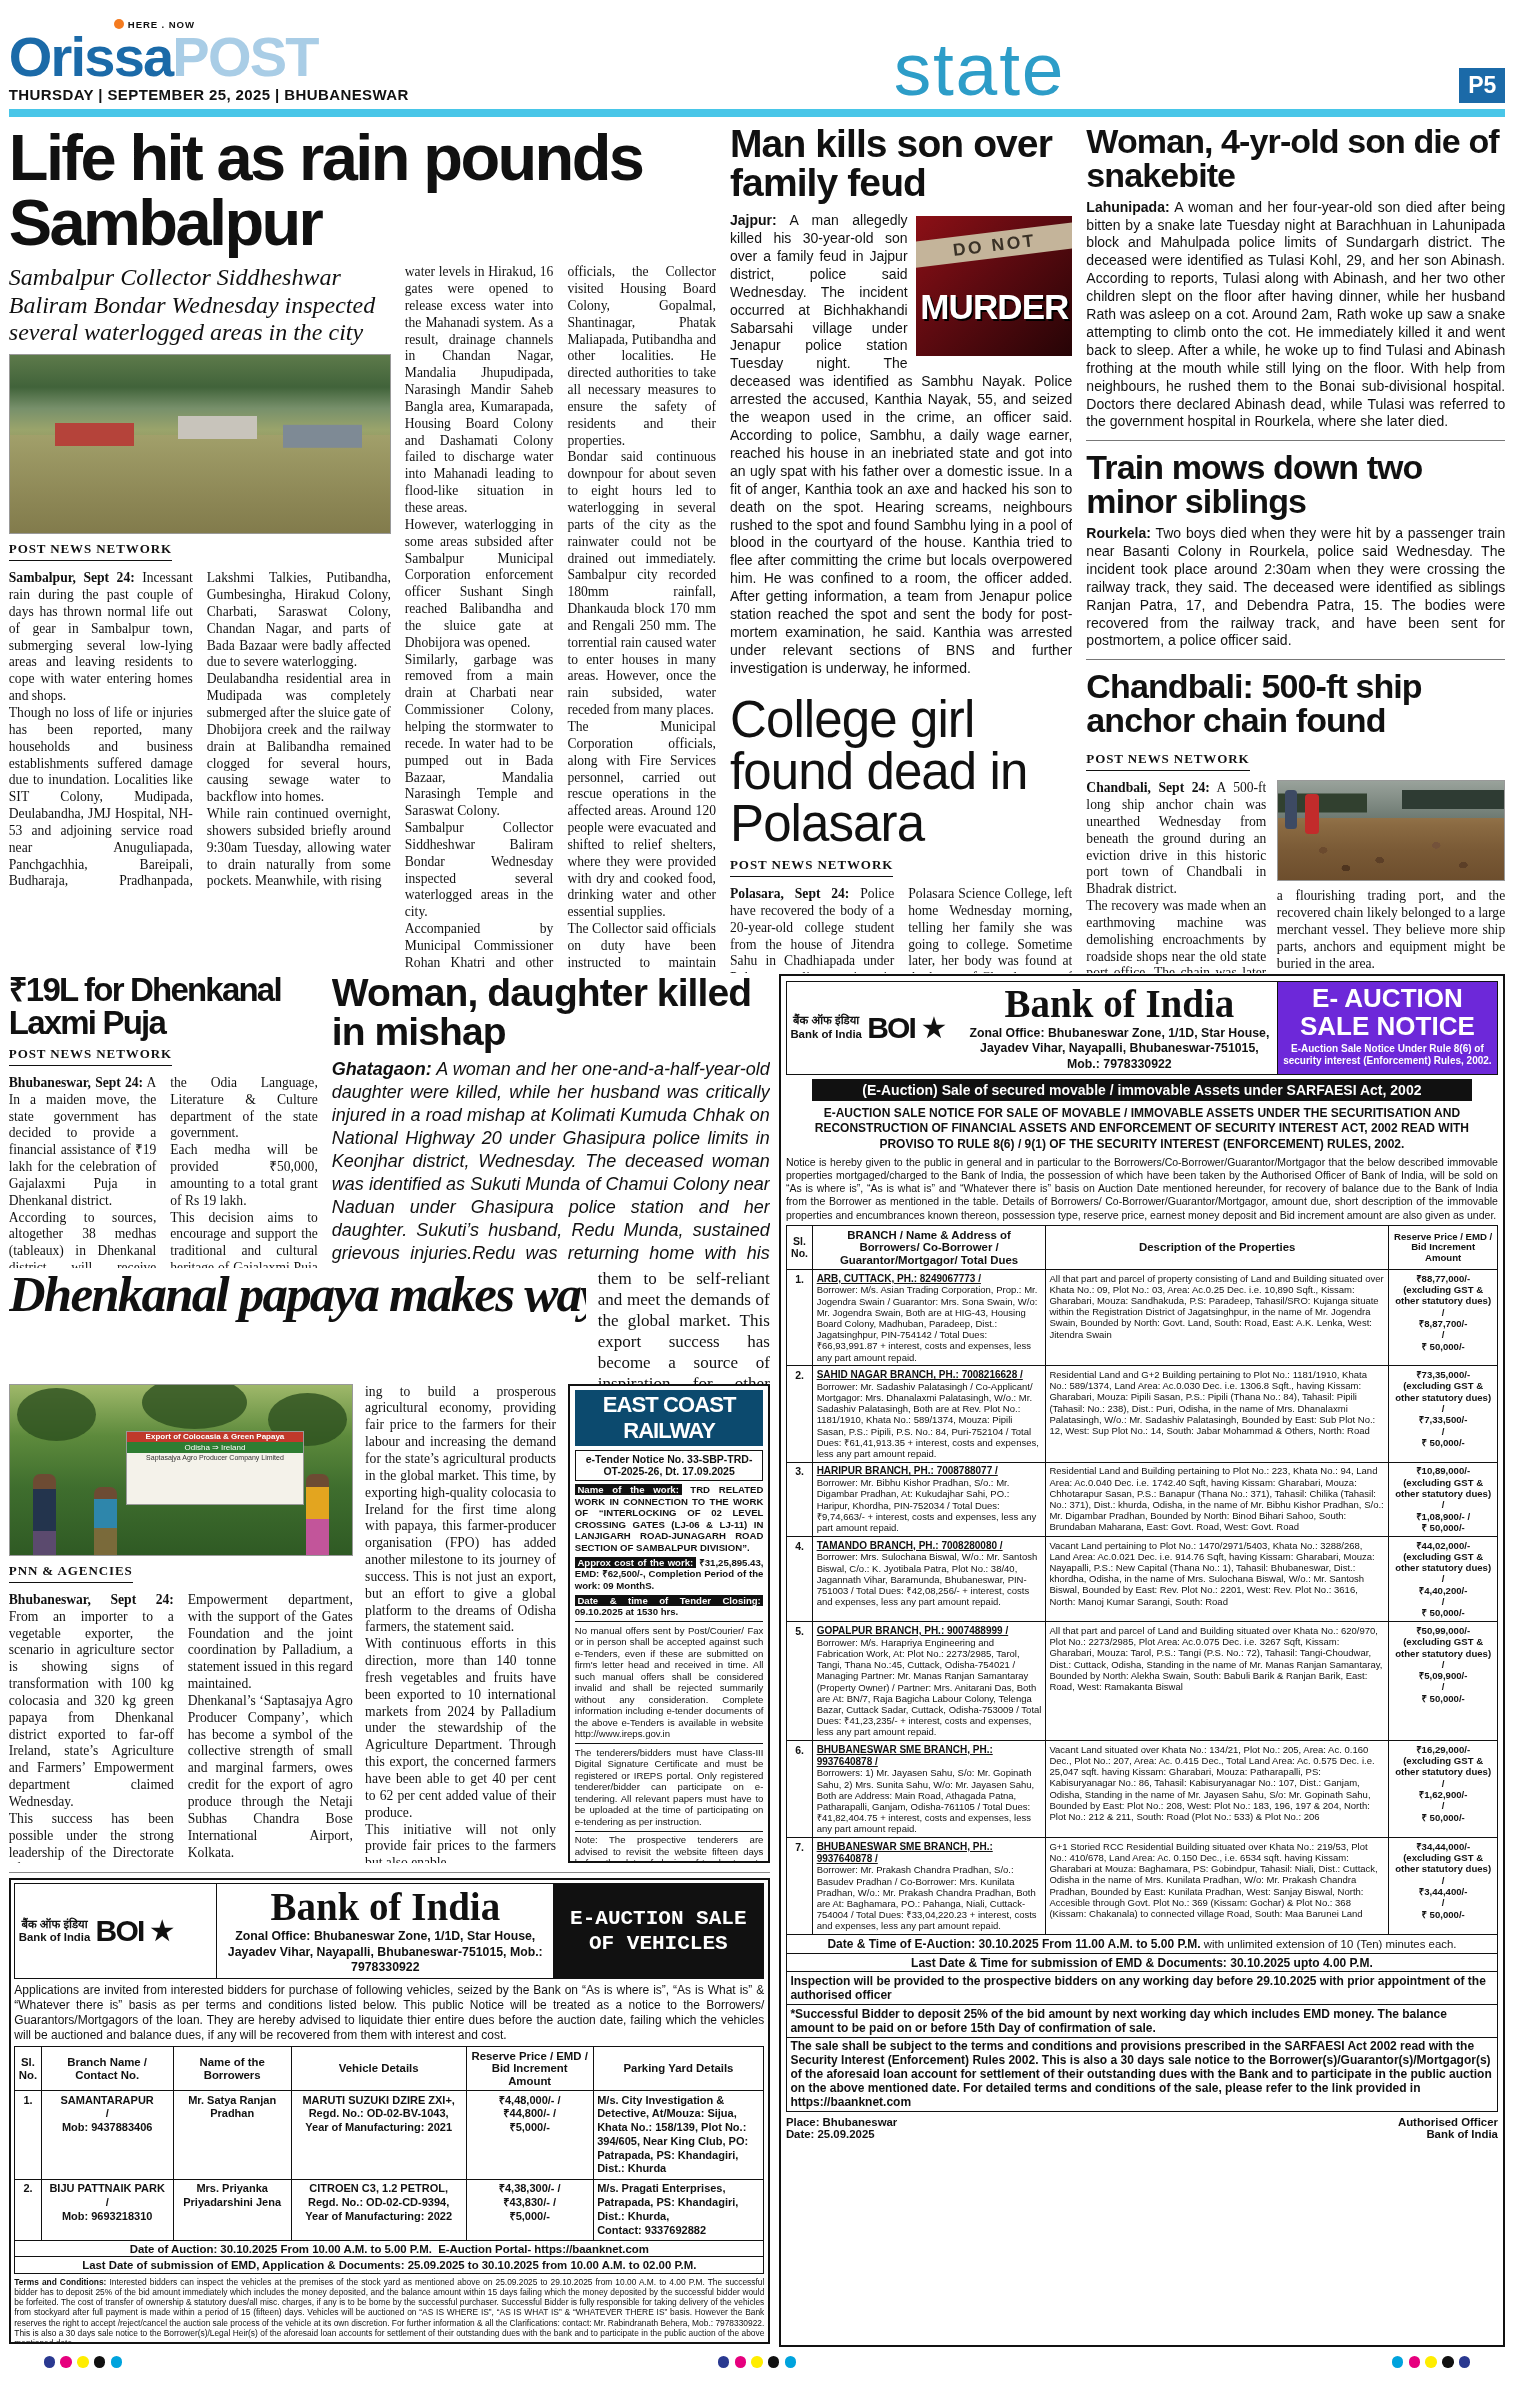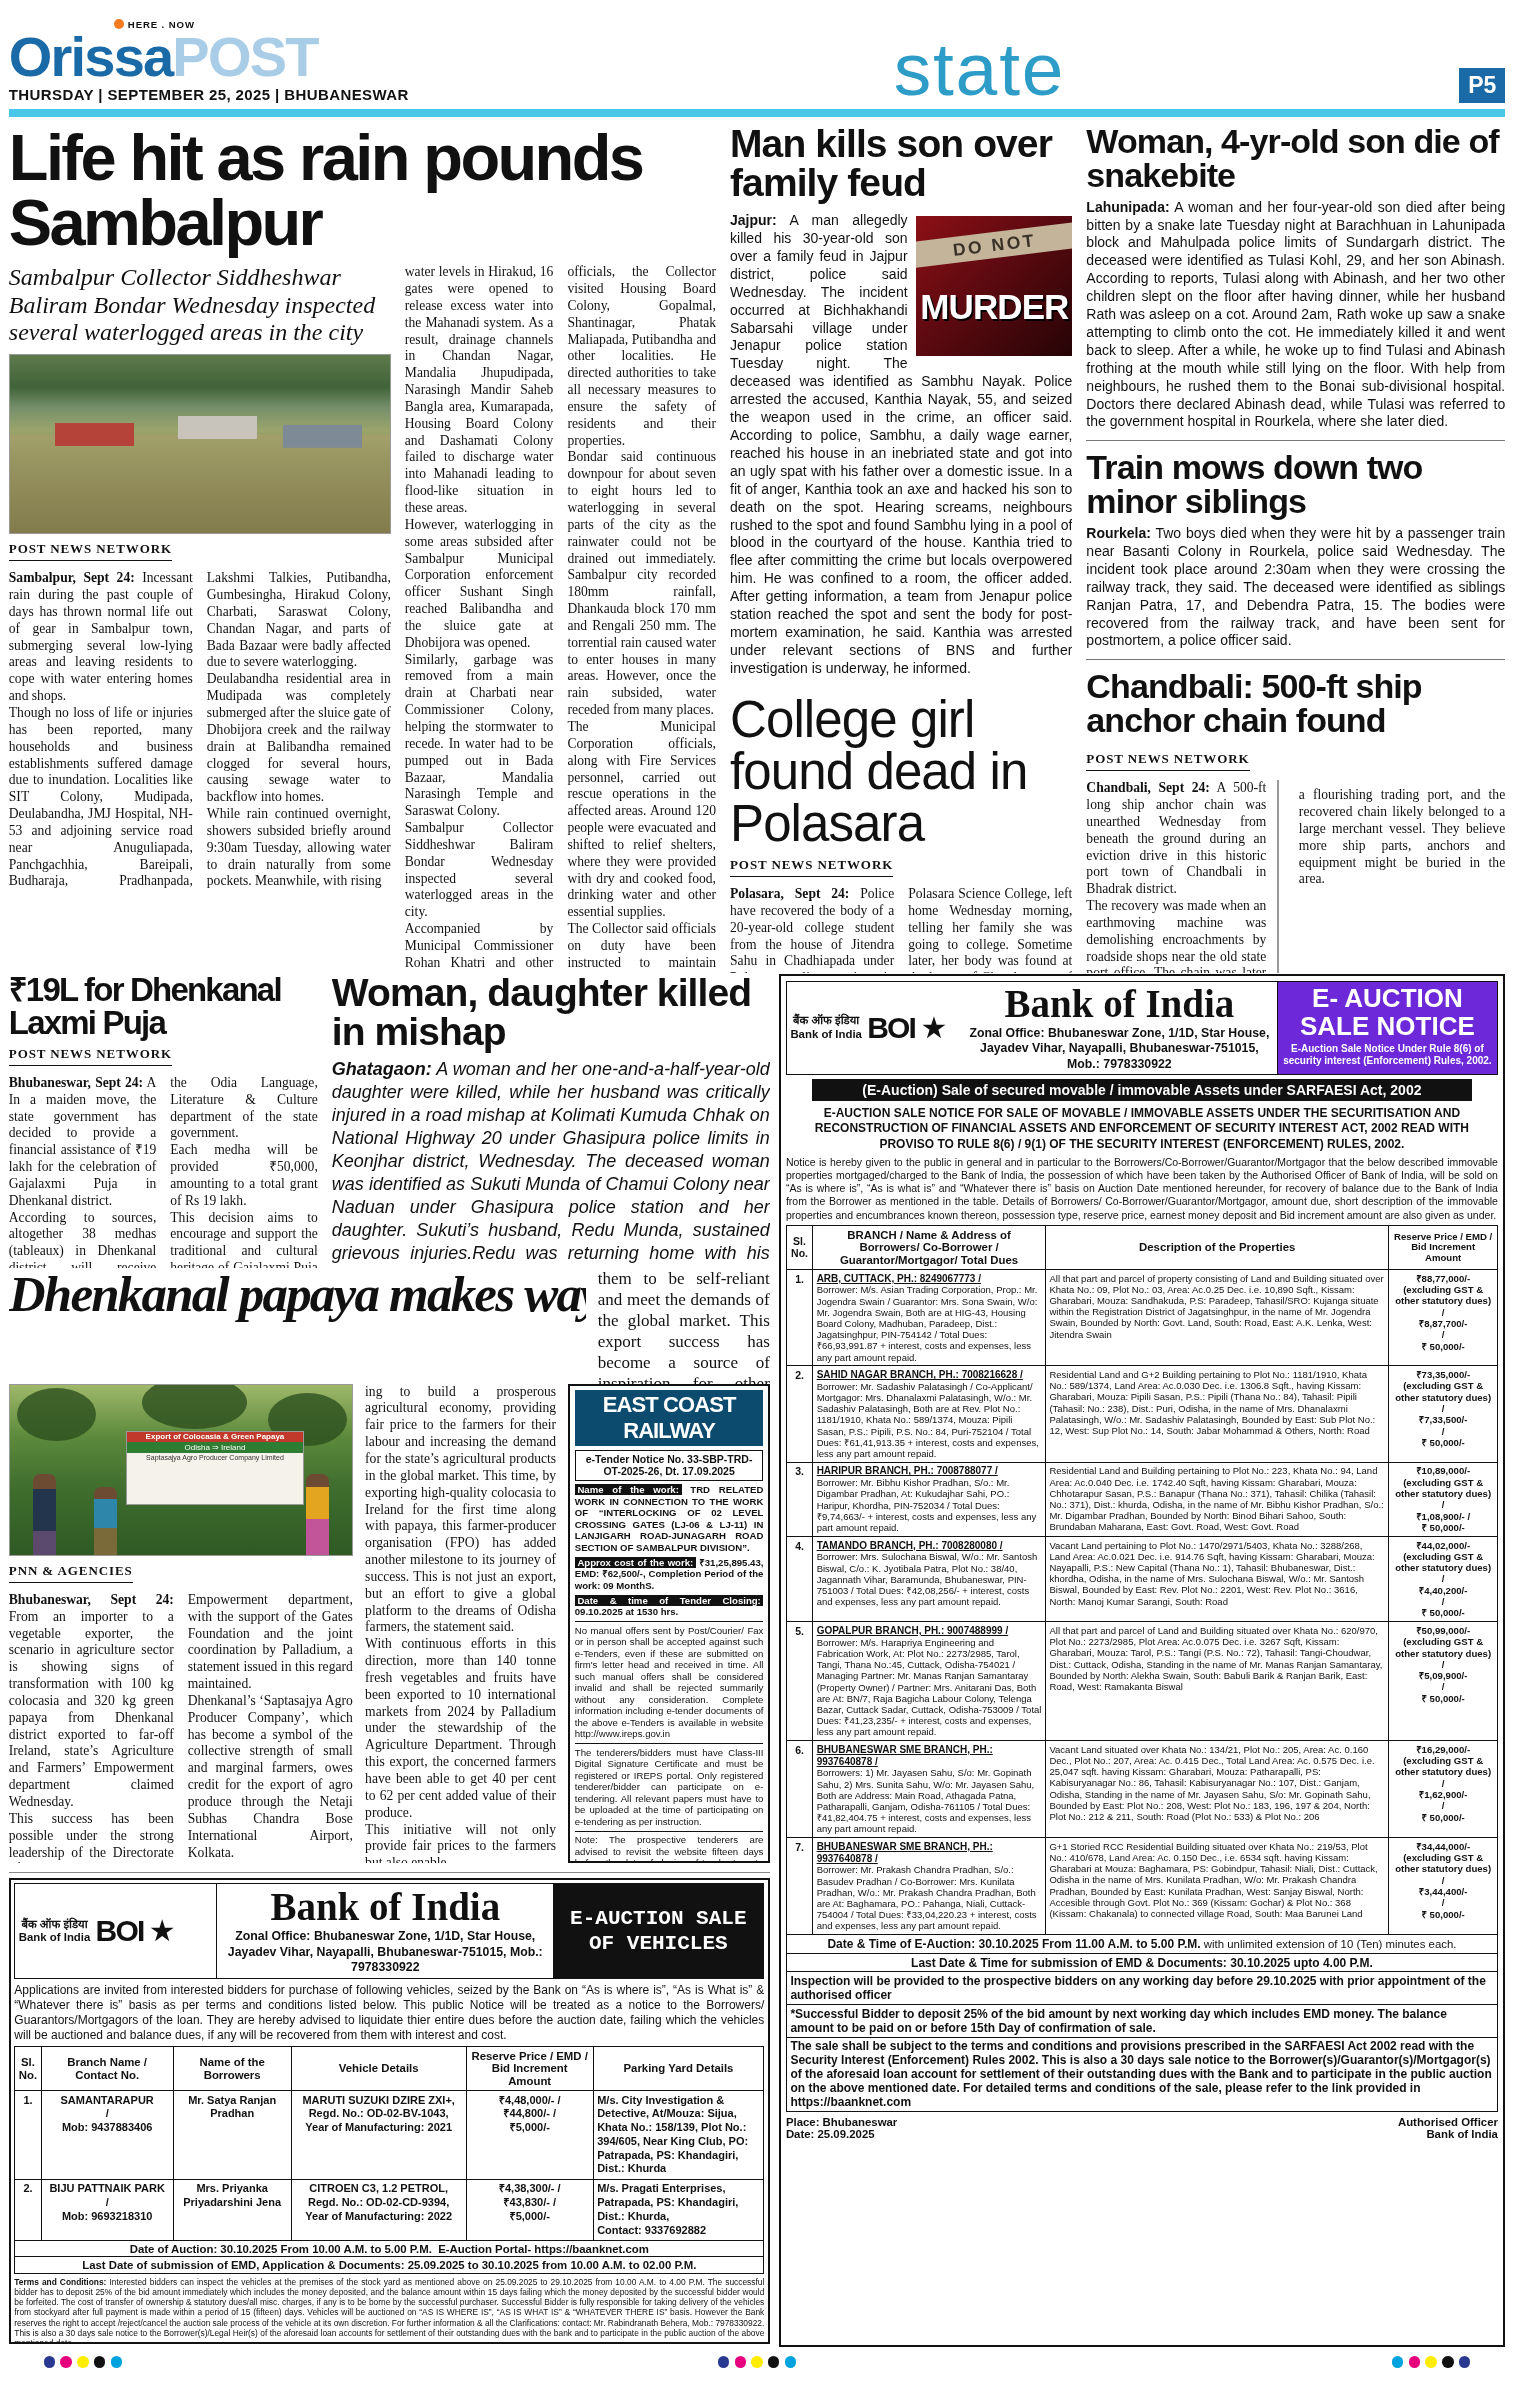--- a/index.html
+++ b/index.html
@@ -49,21 +49,21 @@
   .murder-img { float:right; width:156px; height:140px; margin:3.5px 0 5.3px 8.8px; background:linear-gradient(135deg,#8c1016 0%,#5d0a10 45%,#260406 100%); position:relative; overflow:hidden; }
   .murder-tape { position:absolute; top:16px; left:-17.5px; right:-17.5px; height:26px; background:#c4b49a; transform:rotate(-7deg); color:#3a3227; font-family:"Liberation Sans",sans-serif; font-weight:bold; font-size:17.5px; letter-spacing:2.6px; display:flex; align-items:center; justify-content:center; }
   .murder-word { position:absolute; bottom:26px; left:0; right:0; text-align:center; color:#fff; font-family:"Liberation Sans",sans-serif; font-weight:bold; font-size:35px; letter-spacing:-0.9px; text-shadow:1.8px 1.8px 0 #000; }
   .college-h { font-family:"Liberation Sans",sans-serif; font-weight:normal; font-size:51px; letter-spacing:-0.9px; line-height:1.02; margin-top:16px; }
   .college-body { flex:1; overflow:hidden; }
 
   .right-col { width:427px; display:flex; flex-direction:column; overflow:hidden; }
   .right-col .story-h { font-size:34px; margin-bottom:7px; }
   .chand-flex { display:flex; gap:10.5px; flex:1; overflow:hidden; }
   .chand-left { width:180px; overflow:hidden; }
-  .chand-right { flex:1; display:flex; flex-direction:row;gap:20px; }
+  .chand-right { flex:1; display:flex; flex-direction:column; }
   .chain-photo { height:263px; background:
       radial-gradient(10.5px 8px at 20% 70%, #6b4a2e 40%, transparent 42%),
       radial-gradient(10.5px 8px at 45% 80%, #5c3f27 40%, transparent 42%),
       radial-gradient(10.5px 8px at 70% 65%, #74523a 40%, transparent 42%),
       radial-gradient(10.5px 8px at 30% 88%, #4f351f 40%, transparent 42%),
       radial-gradient(10.5px 8px at 82% 85%, #5c3f27 40%, transparent 42%),
       linear-gradient(180deg,#8a8f84 0%,#7b7466 14%,#9c7c51 26%,#8a6a42 45%,#7a5a36 70%,#6d4e2d 100%); position:relative; }
   .chain-photo .bldg { position:absolute; top:0; left:0; right:0; height:37px; background:linear-gradient(180deg,#99a29b,#6e7a72); }
   .chain-photo .win { position:absolute; top:8.8px; left:55%; width:105px; height:19px; background:#2e3b33; box-shadow:-140px 3.5px 0 #31402f; }
   .chain-photo .man1 { position:absolute; top:12.3px; left:12%; width:14px; height:40px; background:#c22b2b; border-radius:3.5px; }

